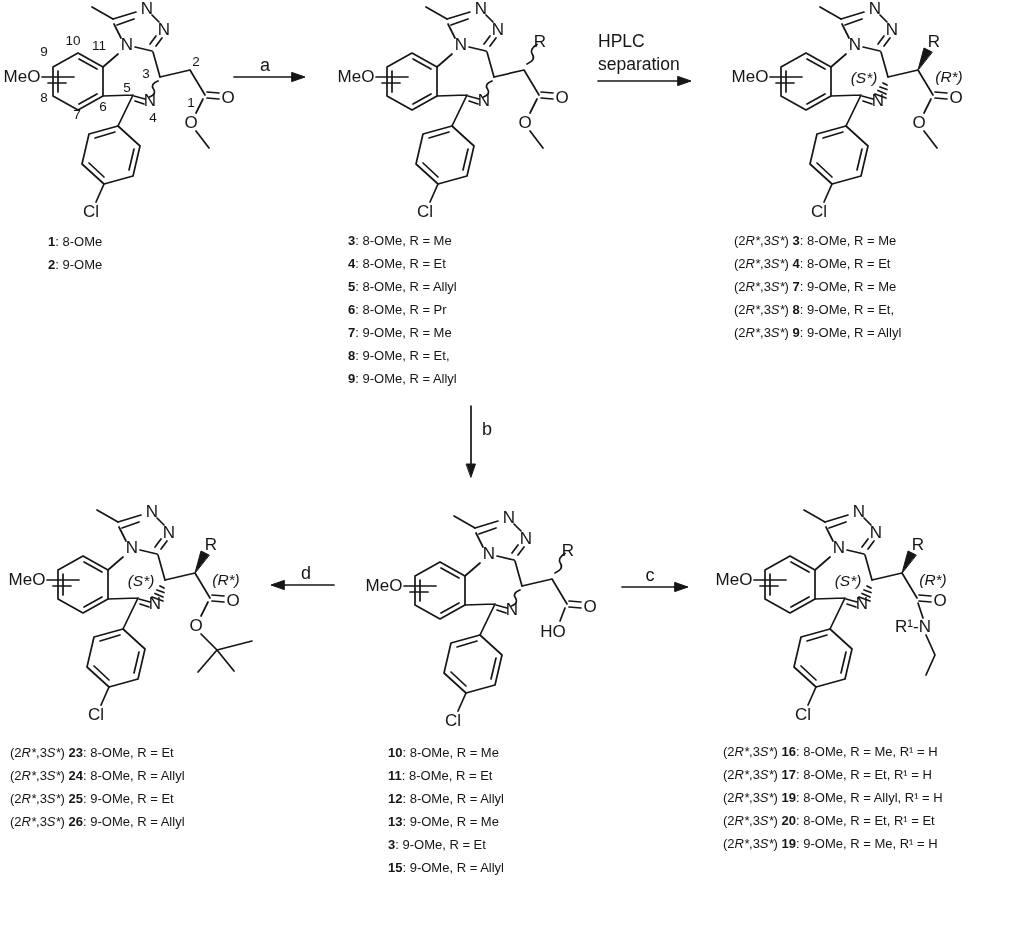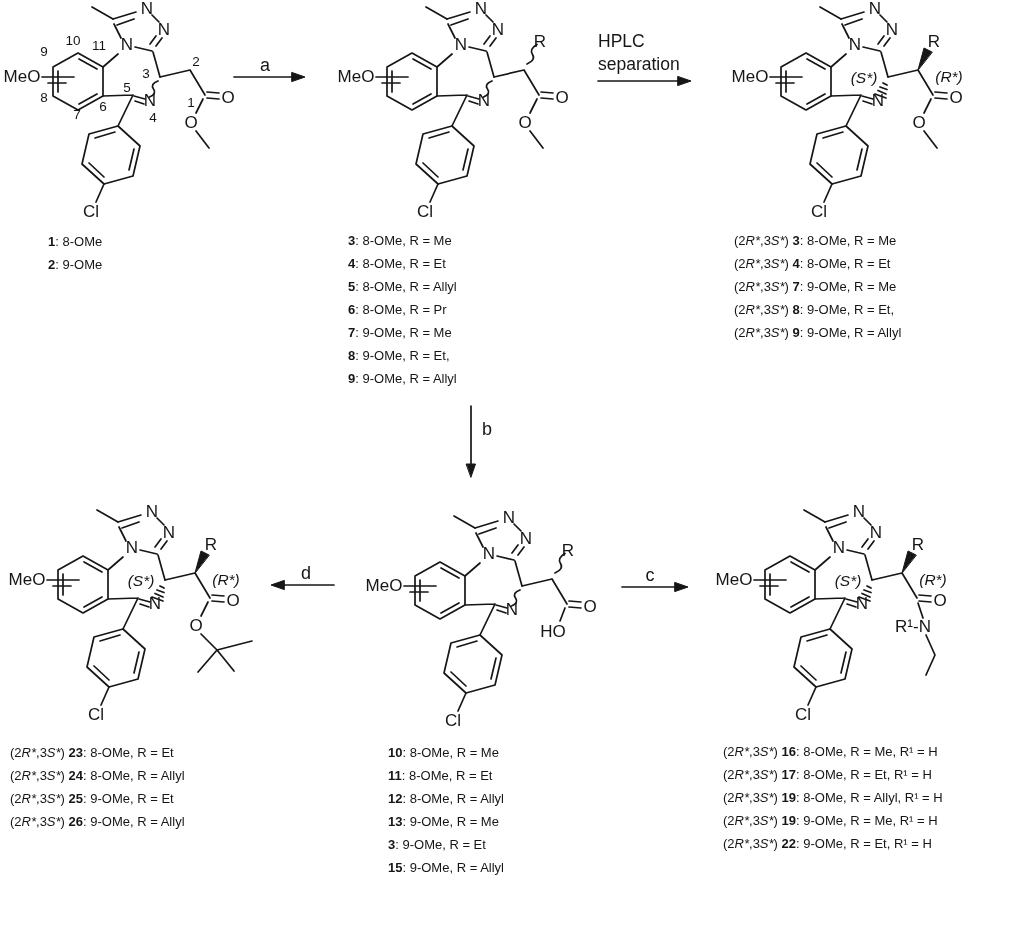--- a/index.html
+++ b/index.html
@@ -265,22 +265,22 @@
     <div><b>12</b><span>: 8-OMe, R = Allyl</span></div>
     <div><b>13</b><span>: 9-OMe, R = Me</span></div>
     <div><b>3</b><span>: 9-OMe, R = Et</span></div>
     <div><b>15</b><span>: 9-OMe, R = Allyl</span></div>
   </div>
 
   <div class="grp" style="left:723px;top:740px">
     <div><span class="st"><span>(2</span><i>R*</i><span>,3</span><i>S*</i><span>) </span></span><b>16</b><span>: 8-OMe, R = Me, R¹ = H</span></div>
     <div><span class="st"><span>(2</span><i>R*</i><span>,3</span><i>S*</i><span>) </span></span><b>17</b><span>: 8-OMe, R = Et, R¹ = H</span></div>
     <div><span class="st"><span>(2</span><i>R*</i><span>,3</span><i>S*</i><span>) </span></span><b>19</b><span>: 8-OMe, R = Allyl, R¹ = H</span></div>
+    <div><span class="st"><span>(2</span><i>R*</i><span>,3</span><i>S*</i><span>) </span></span><b>20</b><span>: 8-OMe, R = Et, R¹ = Et</span></div>
     <div><span class="st"><span>(2</span><i>R*</i><span>,3</span><i>S*</i><span>) </span></span><b>19</b><span>: 9-OMe, R = Me, R¹ = H</span></div>
-    <div><span class="st"><span>(2</span><i>R*</i><span>,3</span><i>S*</i><span>) </span></span><b>22</b><span>: 9-OMe, R = Et, R¹ = H</span></div>
   </div>
 
   <div class="grp" style="left:10px;top:741px">
     <div><span class="st"><span>(2</span><i>R*</i><span>,3</span><i>S*</i><span>) </span></span><b>23</b><span>: 8-OMe, R = Et</span></div>
     <div><span class="st"><span>(2</span><i>R*</i><span>,3</span><i>S*</i><span>) </span></span><b>24</b><span>: 8-OMe, R = Allyl</span></div>
     <div><span class="st"><span>(2</span><i>R*</i><span>,3</span><i>S*</i><span>) </span></span><b>25</b><span>: 9-OMe, R = Et</span></div>
     <div><span class="st"><span>(2</span><i>R*</i><span>,3</span><i>S*</i><span>) </span></span><b>26</b><span>: 9-OMe, R = Allyl</span></div>
   </div>
 
 </div>

